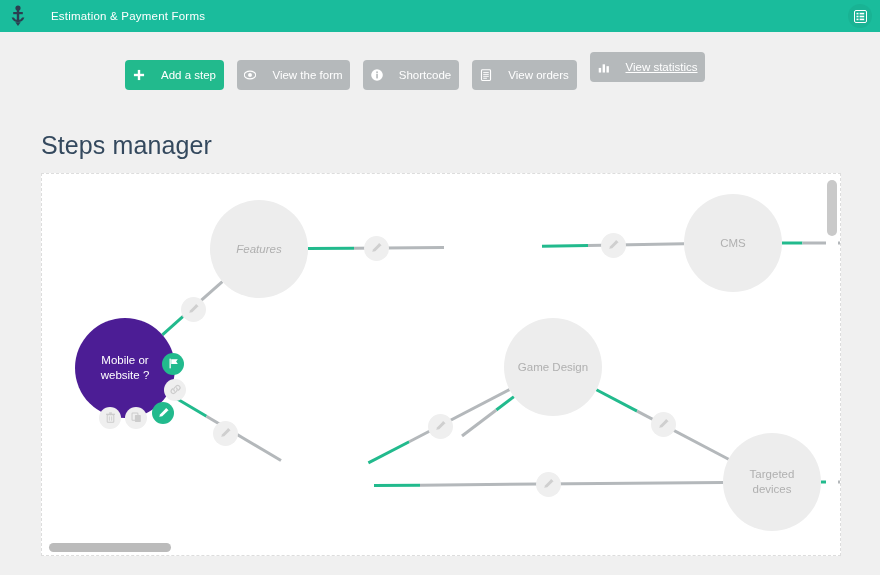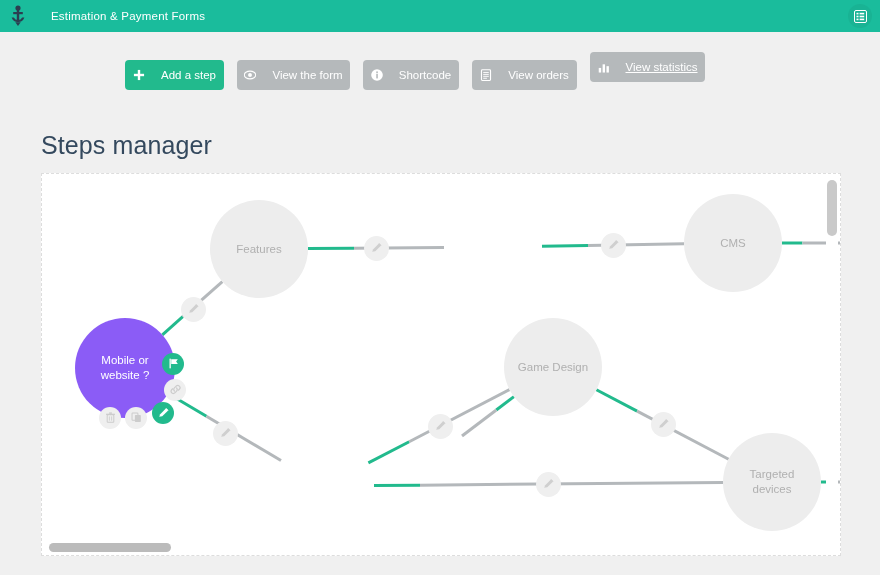--- a/index.html
+++ b/index.html
@@ -92,21 +92,21 @@
     border-radius: 50%;
     background: #ededed;
     display: flex; align-items: center; justify-content: center;
     text-align: center;
     color: #b0b0b0;
     font-size: 11.5px;
     line-height: 15px;
     cursor: pointer;
     user-select: none;
   }
-  .node.selected { background: #8b5cf6; color: #ffffff; }
+  .node.selected { background: #4c1d95; color: #ffffff; }
   .node-label { pointer-events: none; padding: 0 6px; }
 
   
   .edge-handle {
     position: absolute;
     width: 25px; height: 25px; border-radius: 50%;
     background: #efefef;
     display: flex; align-items: center; justify-content: center;
     cursor: pointer;
   }
@@ -249,21 +249,21 @@
         <line x1="331.99800713445785" y1="311.5535892220138" x2="377.99617369815905" y2="311.14289130626645" stroke="#22ba8d" stroke-width="3"></line>
         <line x1="377.99617369815905" y1="311.14289130626645" x2="681.0019530082313" y2="308.4374825624265" stroke="#b4b8bb" stroke-width="3"></line>
         <line x1="554.3824588675067" y1="215.78074324092816" x2="595.1088488247578" y2="237.16674709975868" stroke="#22ba8d" stroke-width="3"></line>
         <line x1="595.1088488247578" y1="237.16674709975868" x2="686.6175411324933" y2="285.21925675907187" stroke="#b4b8bb" stroke-width="3"></line>
         <line x1="779" y1="308" x2="786.14" y2="308" stroke="#22ba8d" stroke-width="3"></line>
         <line x1="786.14" y1="308" x2="800" y2="308" stroke="#b4b8bb" stroke-width="3"></line>
         <line x1="471.9550047425513" y1="222.60554585454904" x2="454.2903031300839" y2="235.99966026400236" stroke="#22ba8d" stroke-width="3"></line>
         <line x1="454.2903031300839" y1="235.99966026400236" x2="420" y2="262" stroke="#b4b8bb" stroke-width="3"></line>
       </svg>
 
-  <div class="node" style="left: 168px; top: 26px; width: 98px; height: 98px;">
+  <div class="node" style="left: 168px; top: 26px; width: 98px; height: 98px; font-style: italic;">
         <span class="node-label">Features</span>
       </div>
       <div class="node" style="left: 642px; top: 20px; width: 98px; height: 98px;">
         <span class="node-label">CMS</span>
       </div>
       <div class="node selected" style="left: 33px; top: 144px; width: 100px; height: 100px;">
         <span class="node-label">Mobile or website ?</span>
       </div>
       <div class="node" style="left: 462px; top: 144px; width: 98px; height: 98px;">
         <span class="node-label">Game Design</span>

